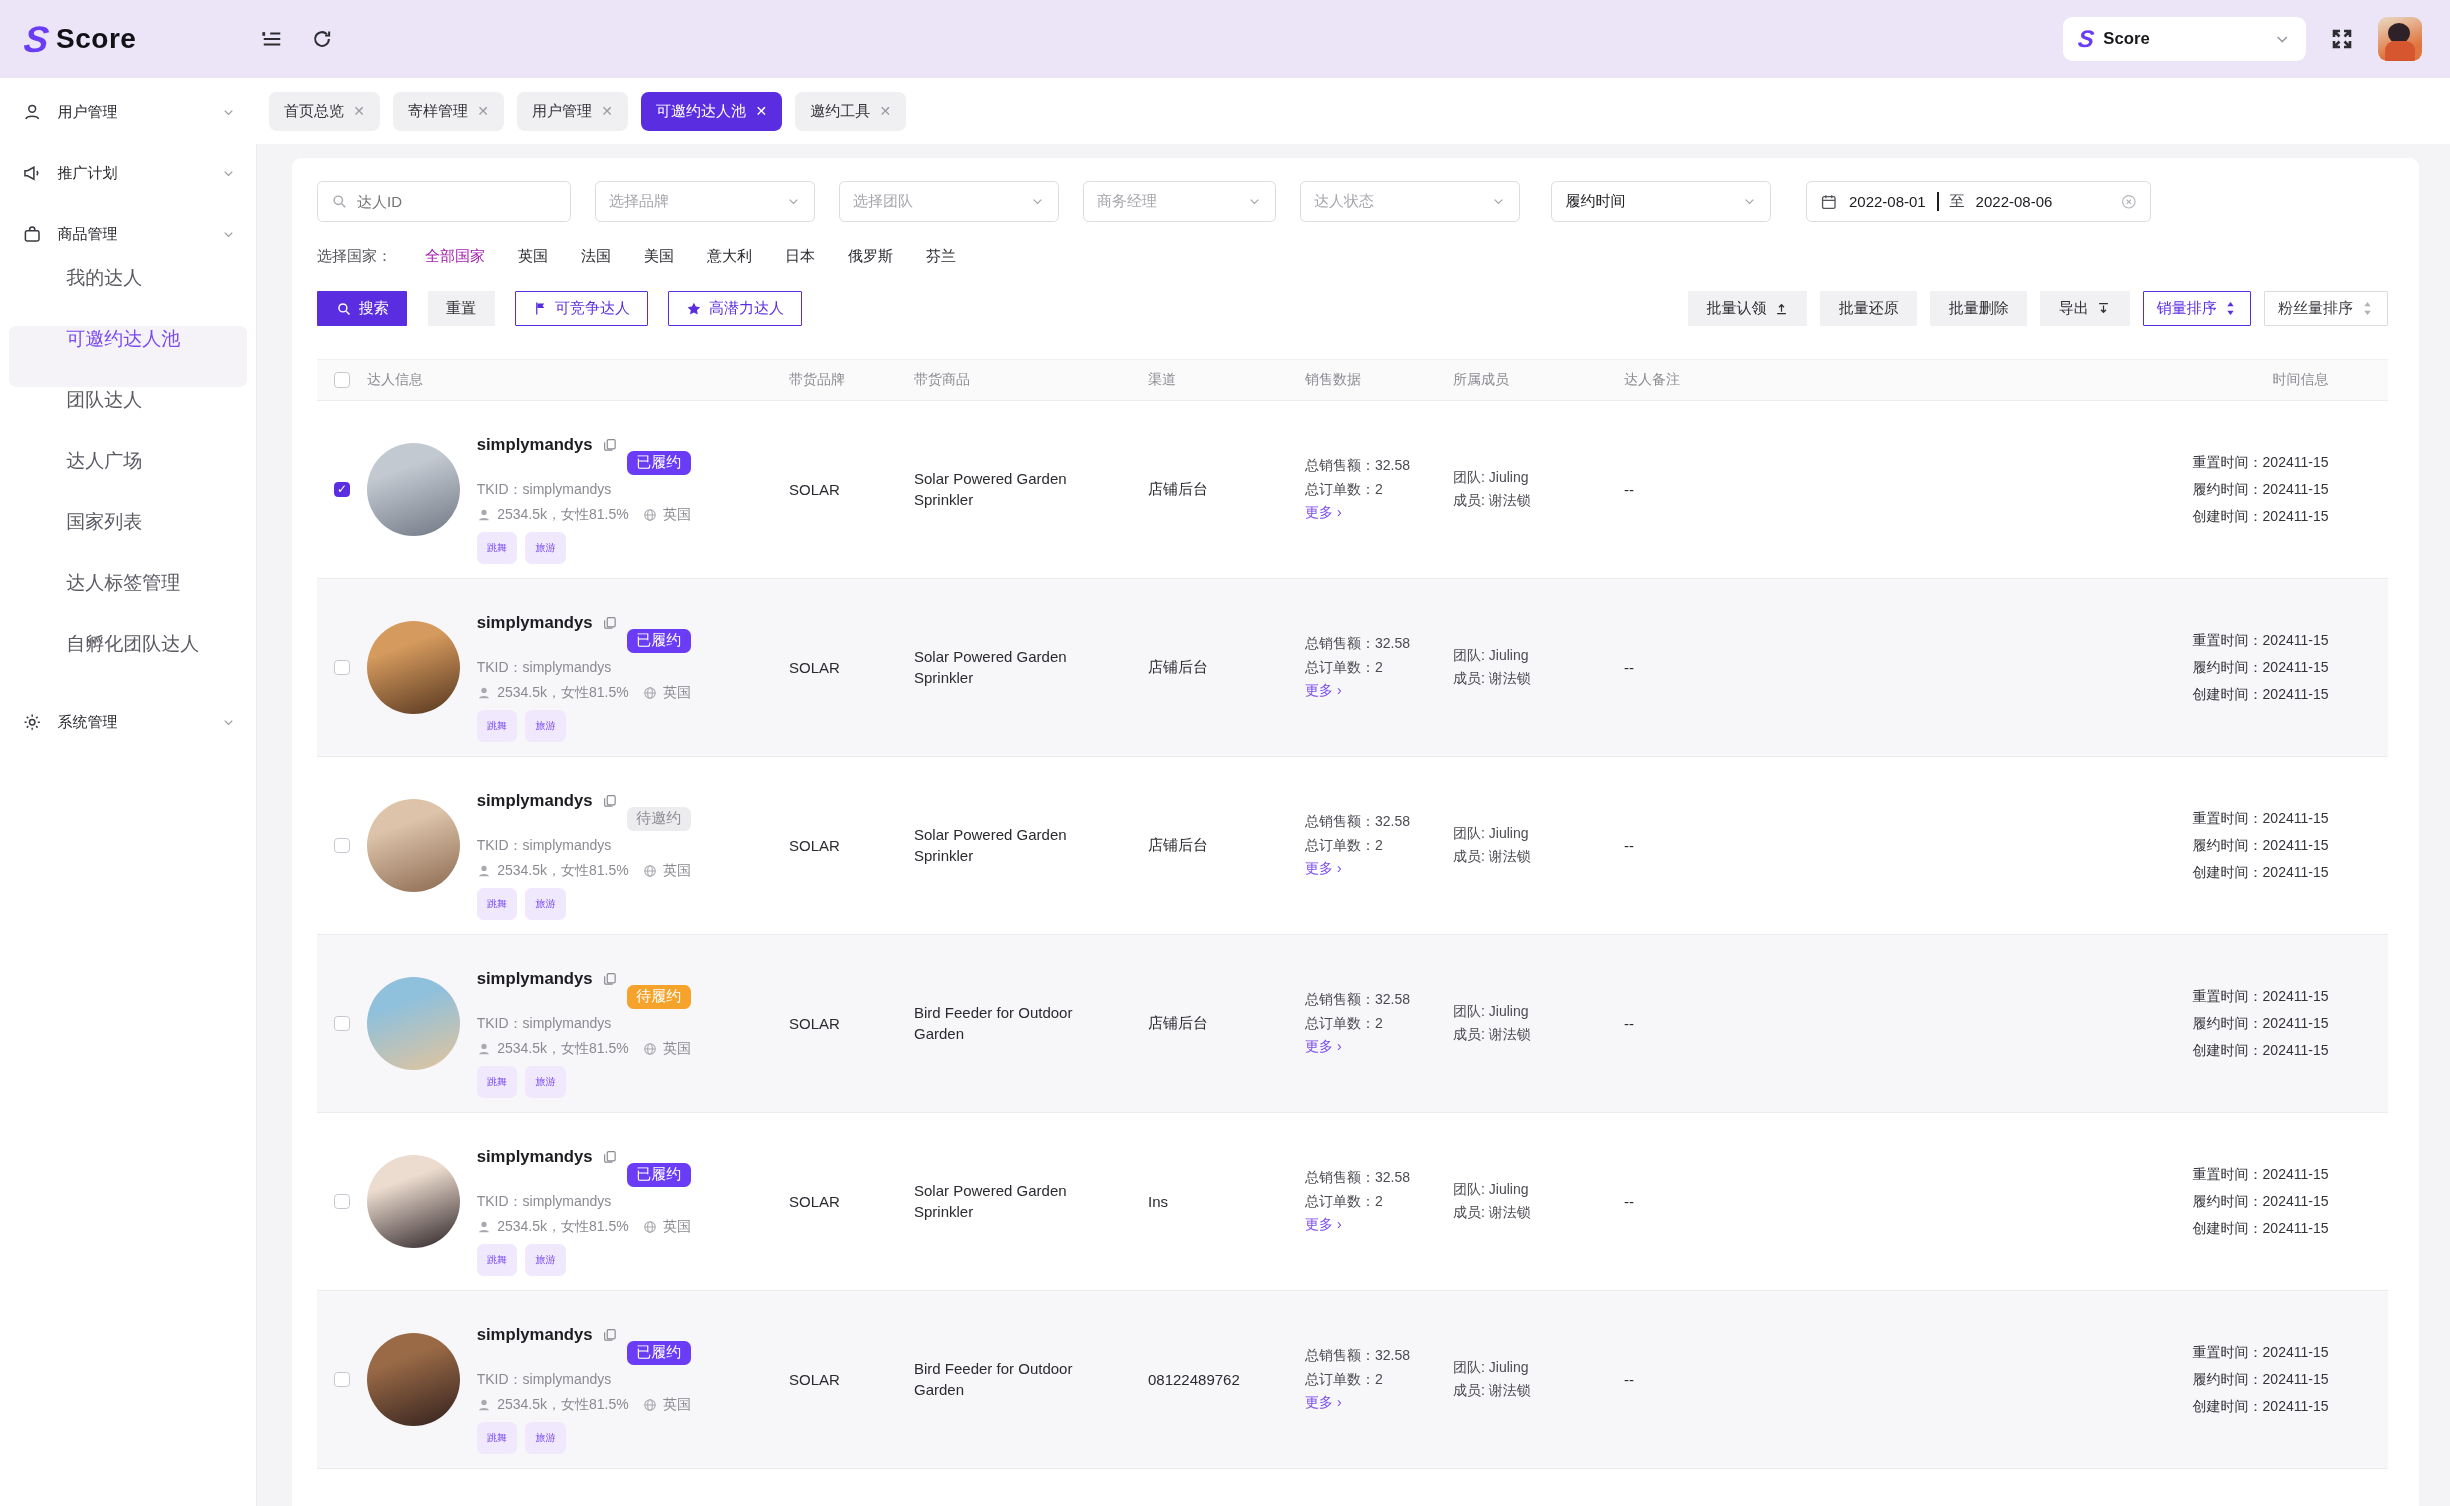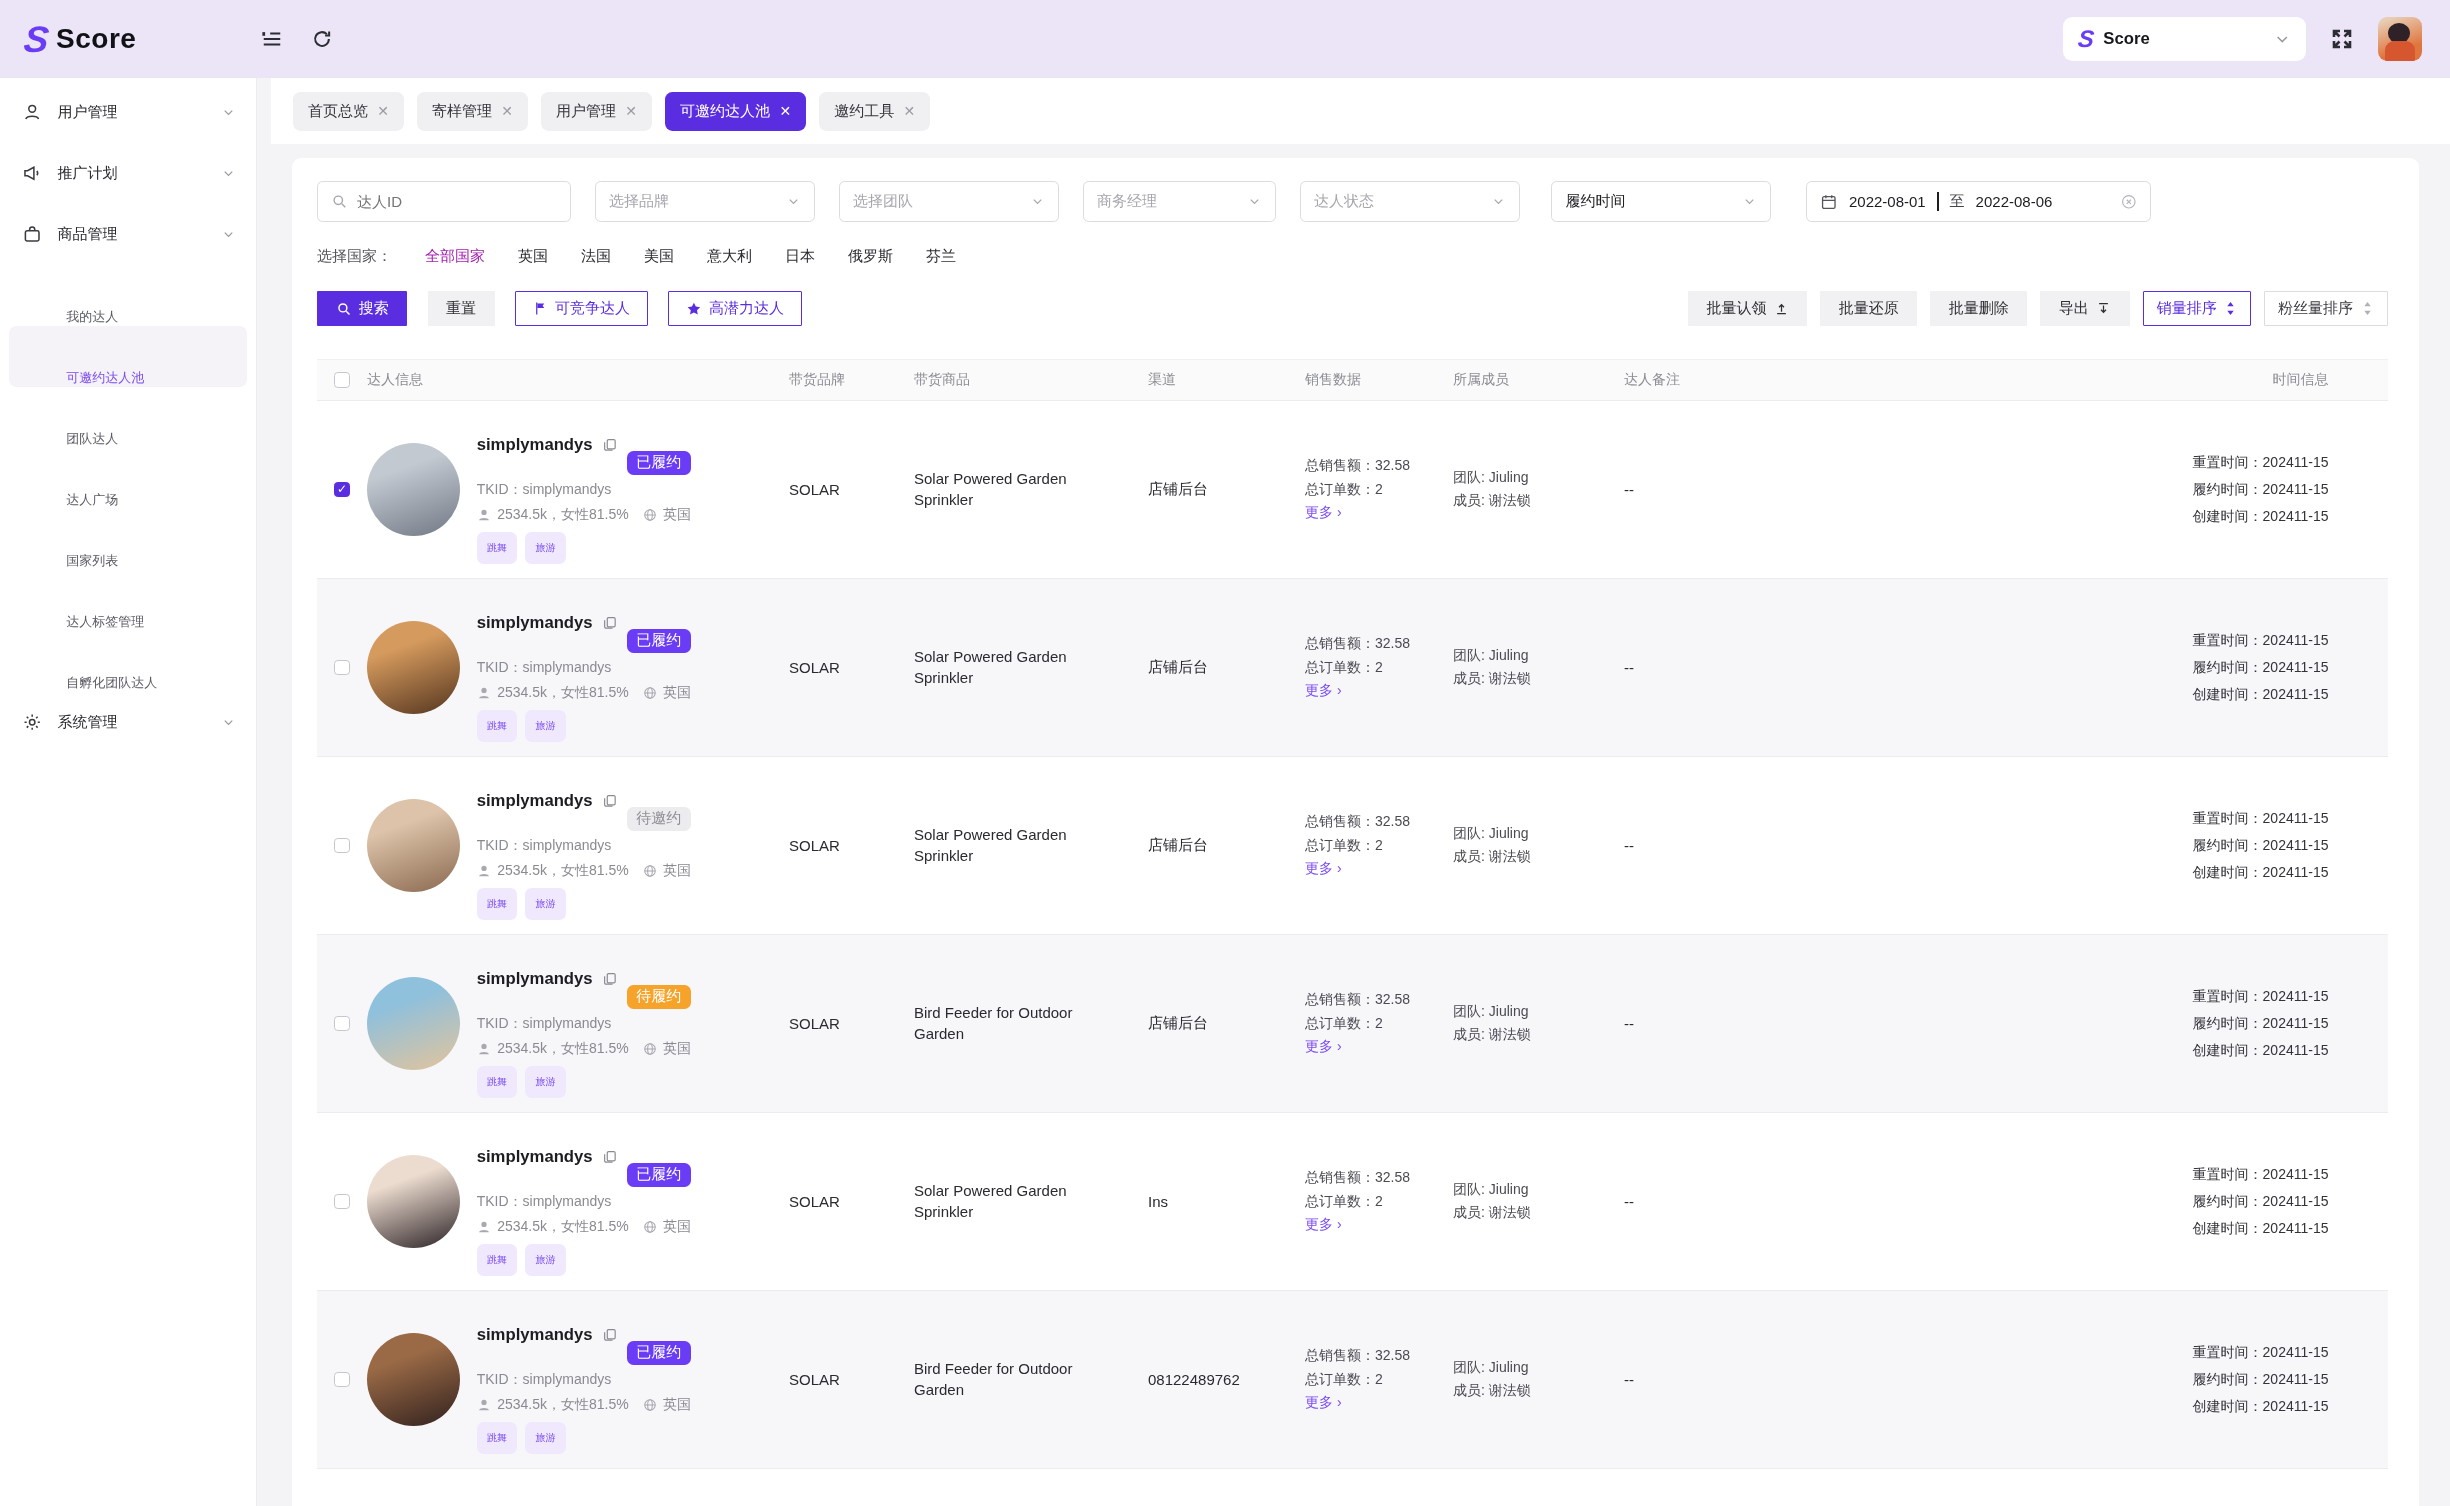--- a/index.html
+++ b/index.html
@@ -21,25 +21,25 @@
   .user-avatar::before { content:""; position:absolute; left:10.2px; top:5.6px; width:22px; height:20.4px; border-radius:50% 50% 46% 46%; background:#2e2228; }
   .user-avatar::after { content:""; position:absolute; left:7.4px; top:24px; width:30px; height:22px; border-radius:9.3px 9.3px 0 0; background:#d6572f; }
 
   
   .sidebar { position:absolute; top:78px; left:0; bottom:0; width:257px; background:#fff; border-right:0.9px solid #ececf0; padding-top:3.7px; }
   .side-item { height:61px; display:flex; align-items:center; padding:0 20.4px 0 22px; cursor:pointer; font-size:15px; color:#2a2a30; }
   .side-item .g-icon { width:20.4px; height:20.4px; color:#3a3a42; margin-right:15px; flex:0 0 auto; }
   .side-item .g-label { flex:1; }
   .side-item .chev { color:#9a9aa2; }
   .badge-icon { width:22px; height:22px; border-radius:5.6px; background:#6a3cf5; display:flex; align-items:center; justify-content:center; margin-right:15px; flex:0 0 auto; }
-  .sub-item { height:61px; display:flex; align-items:flex-end; padding-left:57px; font-size:13px; color:#5a5a63; cursor:pointer; margin:0 9.3px; border-radius:7.4px; }
+  .sub-item { height:61px; display:flex; align-items:flex-start; padding-left:57px; font-size:19px; color:#5a5a63; cursor:pointer; margin:0 9.3px; border-radius:7.4px; }
   .sub-item.active { background:#f5f2f8; color:#7a4bf0; }
 
   
-  .tabstrip { position:absolute; left:271px; top:78px; right:0; height:66px; background:#fff; display:flex; align-items:center; gap:13px; padding-left:22px; }
+  .tabstrip { position:absolute; left:247px; top:78px; right:0; height:66px; background:#fff; display:flex; align-items:center; gap:13px; padding-left:22px; }
   .tab { height:39px; background:#f0f0f2; border-radius:7.4px; display:flex; align-items:center; gap:9.3px; padding:0 15px; font-size:15px; color:#35353b; cursor:pointer; }
   .tab .x { color:#9a9aa2; font-size:14px; }
   .tab.active { background:#5b2de0; color:#fff; }
   .tab.active .x { color:#fff; }
 
   
   .content { position:absolute; left:257px; top:144px; right:0; bottom:0; background:#f4f4f6; }
   .card { position:absolute; left:35px; top:14px; width:2127px; bottom:-18.5px; background:#fff; border-radius:9.3px; padding:23px 31.5px 0 25px; }
 
   

